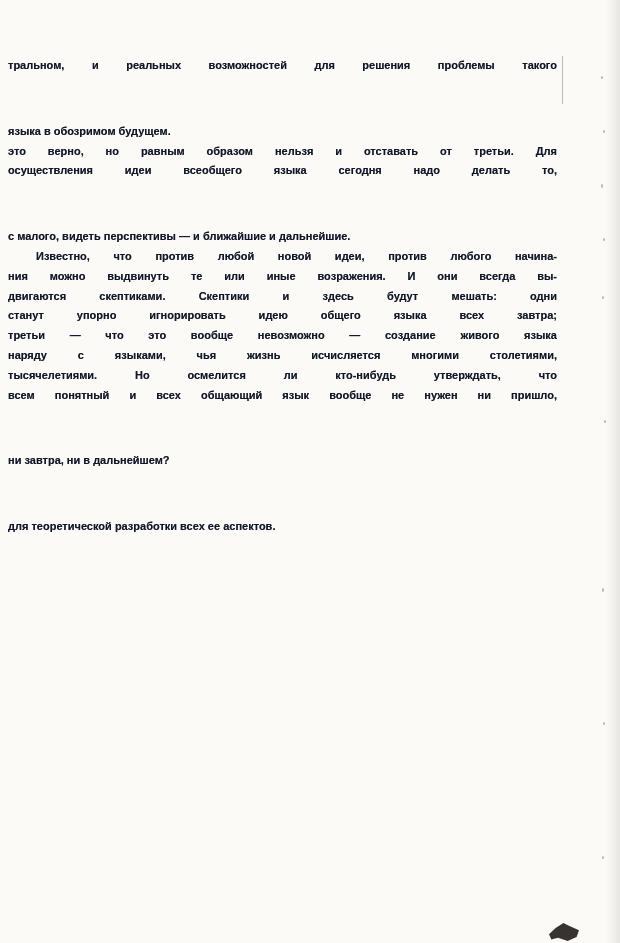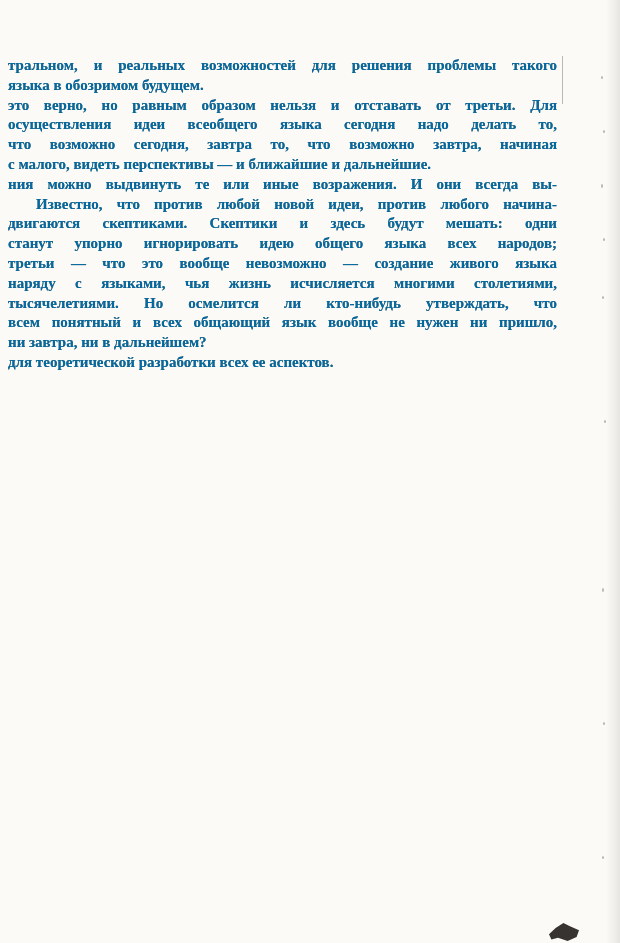--- a/index.html
+++ b/index.html
@@ -23,32 +23,33 @@
     background: linear-gradient(to right, rgba(0,0,0,0) 0%, rgba(120,115,105,0.10) 70%, rgba(120,115,105,0.16) 100%);
     pointer-events: none;
   }
   .text-block {
     position: absolute;
     left: 8px;
     top: 56px;
     width: 549px;
   }
   .line {
-    font-family: Liberation Serif, serif;
+    font-family: Liberation Sans, sans-serif;
     font-weight: 700;
-    font-size: 15px;
+    font-size: 11px;
     line-height: 19.8px;
-    color: #0369a1;
+    color: #0f172a;
     text-align: justify;
     text-align-last: justify;
     text-shadow: 0 0 0.4px rgba(20,15,10,0.55);
     white-space: normal;
   }
   .line.last {
     text-align-last: left;
+    margin-top: 46px;
   }
   .line.indent {
     text-indent: 28px;
   }
   
   .crease-line {
     position: absolute;
     left: 562px;
     top: 56px;
     width: 1px;
@@ -87,26 +88,25 @@
   }
 </style>
 </head>
 <body>
 
 <div class="text-block" id="text-block">
     <div class="line">тральном, и реальных возможностей для решения проблемы такого</div>
     <div class="line last">языка в обозримом будущем.</div>
     <div class="line">это верно, но равным образом нельзя и отставать от третьи. Для</div>
     <div class="line">осуществления идеи всеобщего языка сегодня надо делать то,</div>
-    <div class="line">что возможно сегодня, завтра то, что возможно завтра, начиная</div>
     <div class="line last">с малого, видеть перспективы — и ближайшие и дальнейшие.</div>
+    <div class="line indent">Известно, что против любой новой идеи, против любого начина-</div>
     <div class="line">ния можно выдвинуть те или иные возражения. И они всегда вы-</div>
-    <div class="line indent">Известно, что против любой новой идеи, против любого начина-</div>
     <div class="line">двигаются скептиками. Скептики и здесь будут мешать: одни</div>
-    <div class="line">станут упорно игнорировать идею общего языка всех народов;</div>
+    <div class="line">станут упорно игнорировать идею общего языка всех завтра;</div>
     <div class="line">третьи — что это вообще невозможно — создание живого языка</div>
     <div class="line">наряду с языками, чья жизнь исчисляется многими столетиями,</div>
     <div class="line">тысячелетиями. Но осмелится ли кто-нибудь утверждать, что</div>
     <div class="line">всем понятный и всех общающий язык вообще не нужен ни пришло,</div>
     <div class="line last">ни завтра, ни в дальнейшем?</div>
     <div class="line last">для теоретической разработки всех ее аспектов.</div>
   </div>
 
 <div class="crease-line"></div>
 

